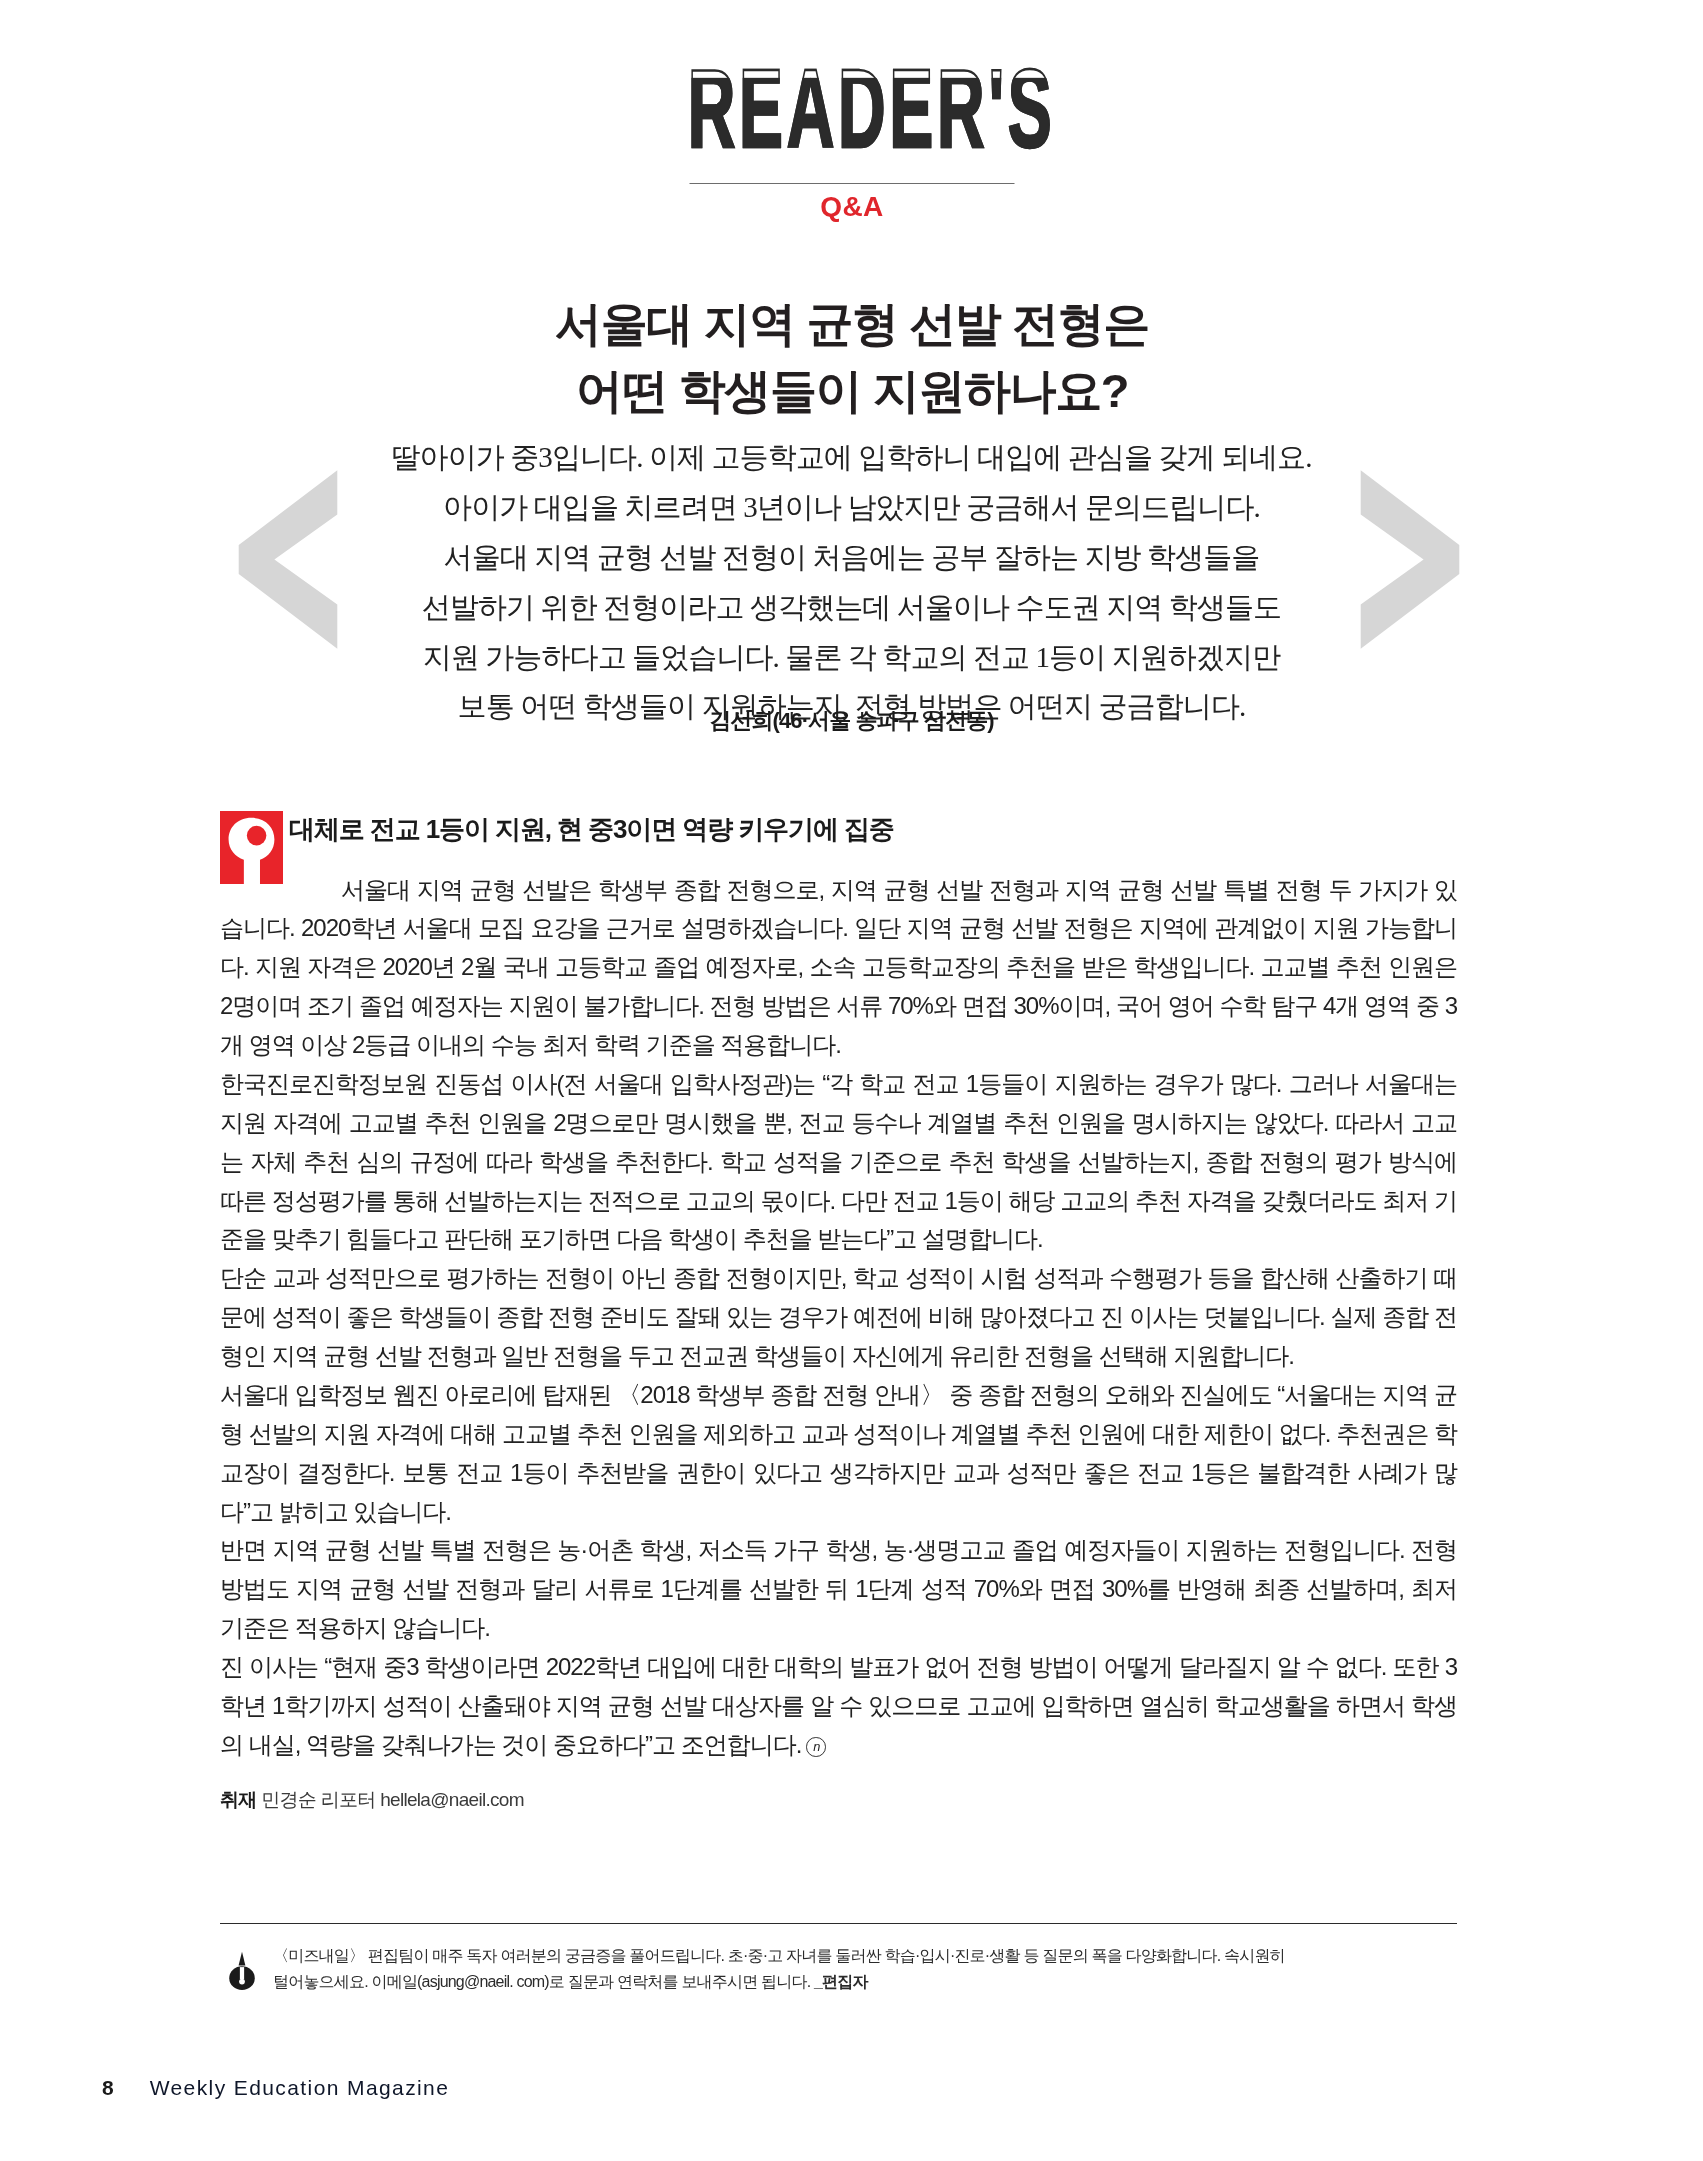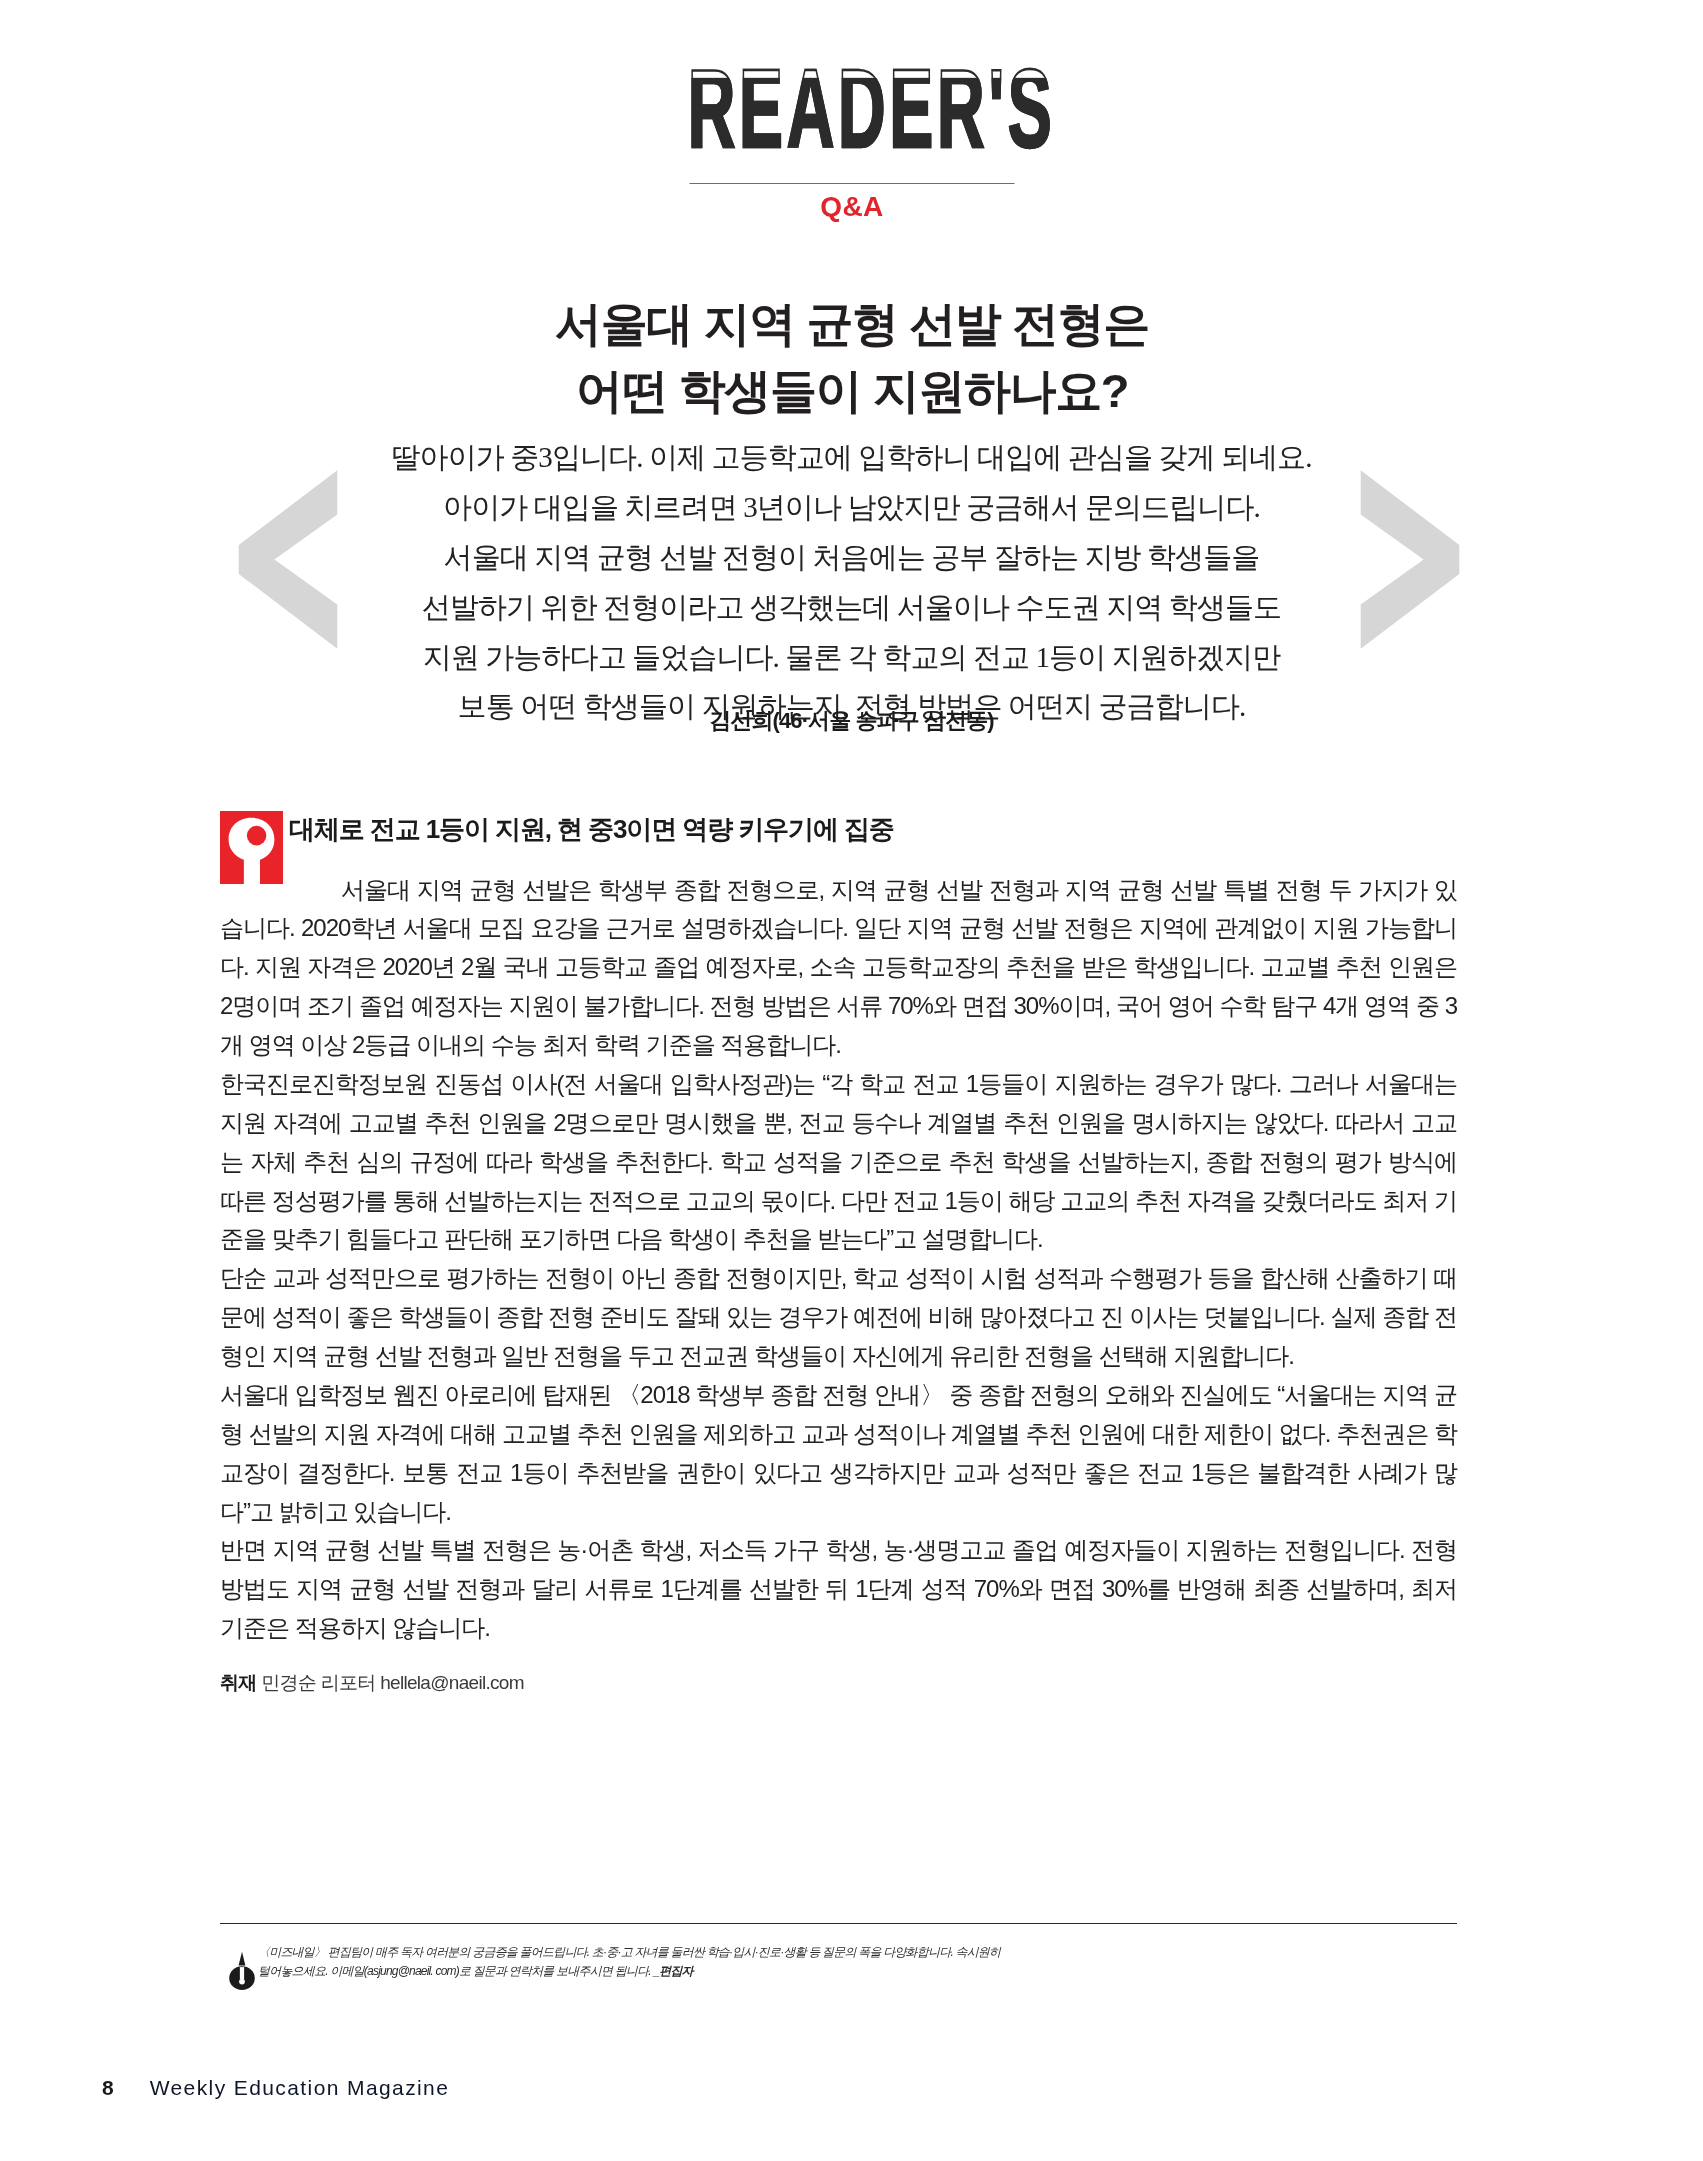--- a/index.html
+++ b/index.html
@@ -211,26 +211,25 @@
   }
   .footnote-icon {
     position: absolute;
     left: 5.1px;
     top: 25.6px;
     width: 34px;
     height: 41px;
   }
   .footnote-icon svg { display: block; width: 34px; height: 41px; }
   .footnote-text {
-    margin-left: 38px;
-    font-size: 12px;
+    margin-left: 53px;
+    font-size: 16px;
     line-height: 1.62;
     letter-spacing: -0.8px;
     color: #2b2b2b;
-    font-style: italic;
   }
   .footnote-text b { font-weight: 700; }
 
   
   .page-footer {
     position: absolute;
     left: 102px;
     bottom: 61px;
     display: flex;
     align-items: baseline;
@@ -305,20 +304,21 @@
     </div>
 
     <div class="ans-head">대체로 전교 1등이 지원, 현 중3이면 역량 키우기에 집중</div>
 
     <div class="ans-body">
       <p class="first">서울대 지역 균형 선발은 학생부 종합 전형으로, 지역 균형 선발 전형과 지역 균형 선발 특별 전형 두 가지가 있습니다. 2020학년 서울대 모집 요강을 근거로 설명하겠습니다. 일단 지역 균형 선발 전형은 지역에 관계없이 지원 가능합니다. 지원 자격은 2020년 2월 국내 고등학교 졸업 예정자로, 소속 고등학교장의 추천을 받은 학생입니다. 고교별 추천 인원은 2명이며 조기 졸업 예정자는 지원이 불가합니다. 전형 방법은 서류 70%와 면접 30%이며, 국어 영어 수학 탐구 4개 영역 중 3개 영역 이상 2등급 이내의 수능 최저 학력 기준을 적용합니다.</p>
       <p>한국진로진학정보원 진동섭 이사(전 서울대 입학사정관)는 “각 학교 전교 1등들이 지원하는 경우가 많다. 그러나 서울대는 지원 자격에 고교별 추천 인원을 2명으로만 명시했을 뿐, 전교 등수나 계열별 추천 인원을 명시하지는 않았다. 따라서 고교는 자체 추천 심의 규정에 따라 학생을 추천한다. 학교 성적을 기준으로 추천 학생을 선발하는지, 종합 전형의 평가 방식에 따른 정성평가를 통해 선발하는지는 전적으로 고교의 몫이다. 다만 전교 1등이 해당 고교의 추천 자격을 갖췄더라도 최저 기준을 맞추기 힘들다고 판단해 포기하면 다음 학생이 추천을 받는다”고 설명합니다.</p>
       <p>단순 교과 성적만으로 평가하는 전형이 아닌 종합 전형이지만, 학교 성적이 시험 성적과 수행평가 등을 합산해 산출하기 때문에 성적이 좋은 학생들이 종합 전형 준비도 잘돼 있는 경우가 예전에 비해 많아졌다고 진 이사는 덧붙입니다. 실제 종합 전형인 지역 균형 선발 전형과 일반 전형을 두고 전교권 학생들이 자신에게 유리한 전형을 선택해 지원합니다.</p>
       <p>서울대 입학정보 웹진 아로리에 탑재된 〈2018 학생부 종합 전형 안내〉 중 종합 전형의 오해와 진실에도 “서울대는 지역 균형 선발의 지원 자격에 대해 고교별 추천 인원을 제외하고 교과 성적이나 계열별 추천 인원에 대한 제한이 없다. 추천권은 학교장이 결정한다. 보통 전교 1등이 추천받을 권한이 있다고 생각하지만 교과 성적만 좋은 전교 1등은 불합격한 사례가 많다”고 밝히고 있습니다.</p>
       <p>반면 지역 균형 선발 특별 전형은 농·어촌 학생, 저소득 가구 학생, 농·생명고교 졸업 예정자들이 지원하는 전형입니다. 전형 방법도 지역 균형 선발 전형과 달리 서류로 1단계를 선발한 뒤 1단계 성적 70%와 면접 30%를 반영해 최종 선발하며, 최저 기준은 적용하지 않습니다.</p>
+      <p><span>진 이사는 “현재 중3 학생이라면 2022학년 대입에 대한 대학의 발표가 없어 전형 방법이 어떻게 달라질지 알 수 없다. 또한 3학년 1학기까지 성적이 산출돼야 지역 균형 선발 대상자를 알 수 있으므로 고교에 입학하면 열심히 학교생활을 하면서 학생의 내실, 역량을 갖춰나가는 것이 중요하다”고 조언합니다.</span><span class="endmark">n</span></p>
     </div>
 
     <div class="byline">
       <b>취재</b>
       <span>민경순 리포터</span>
       <span>hellela@naeil.com</span>
     </div>
   </div>
 
   <div class="footnote">

